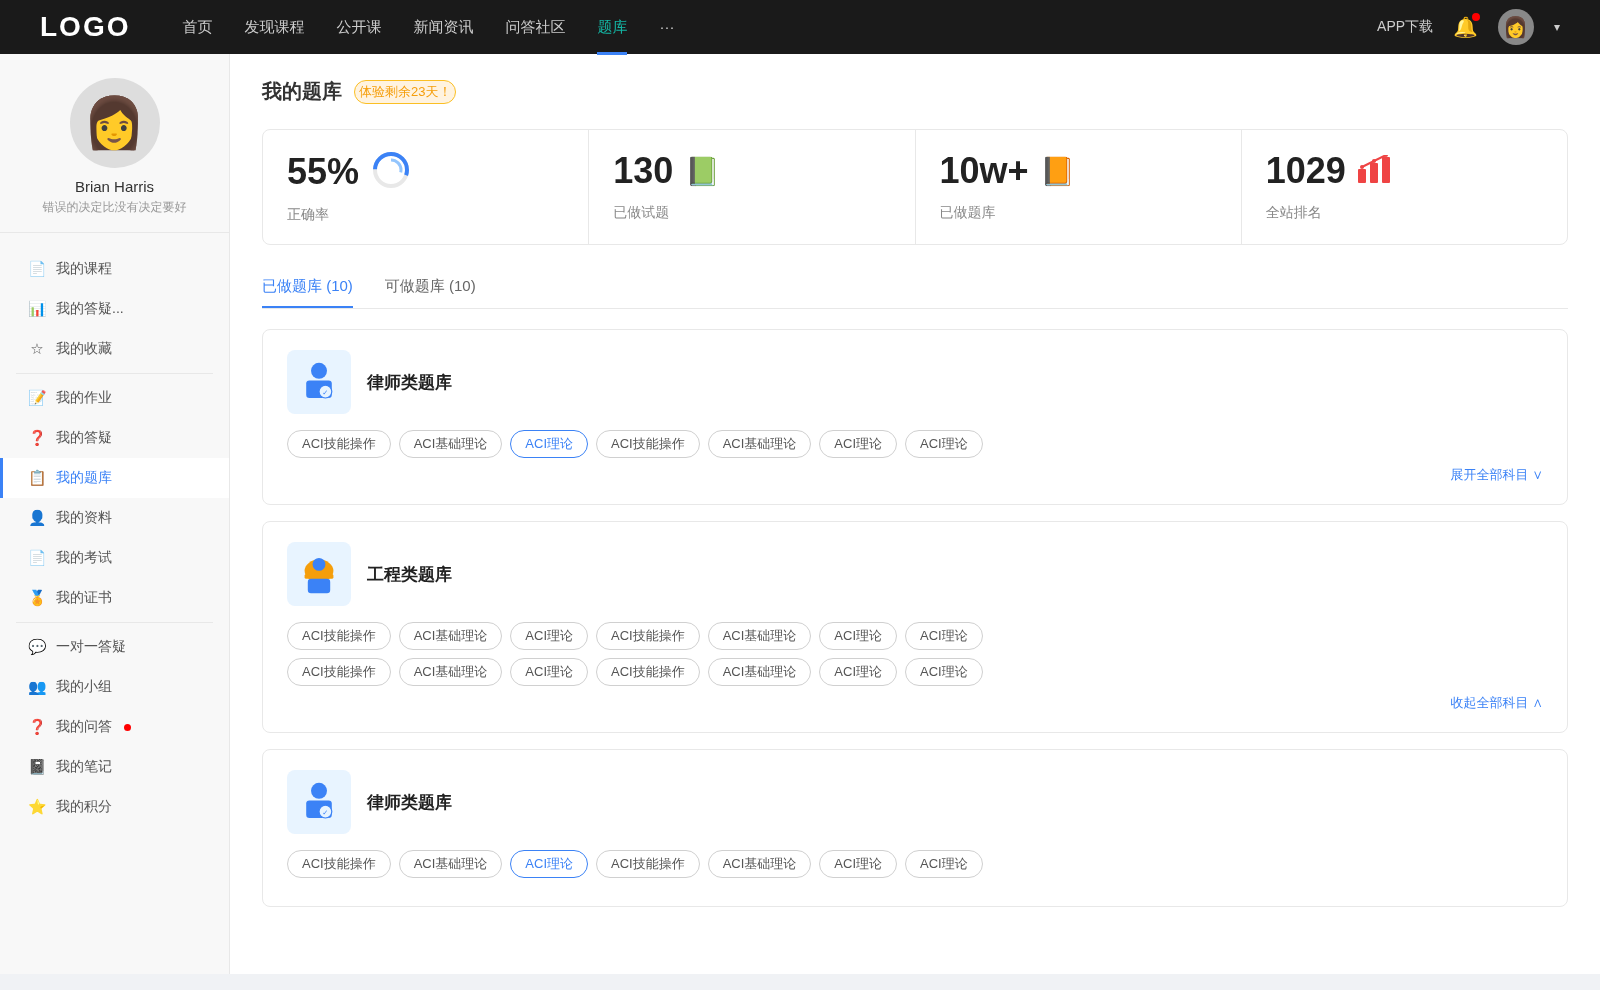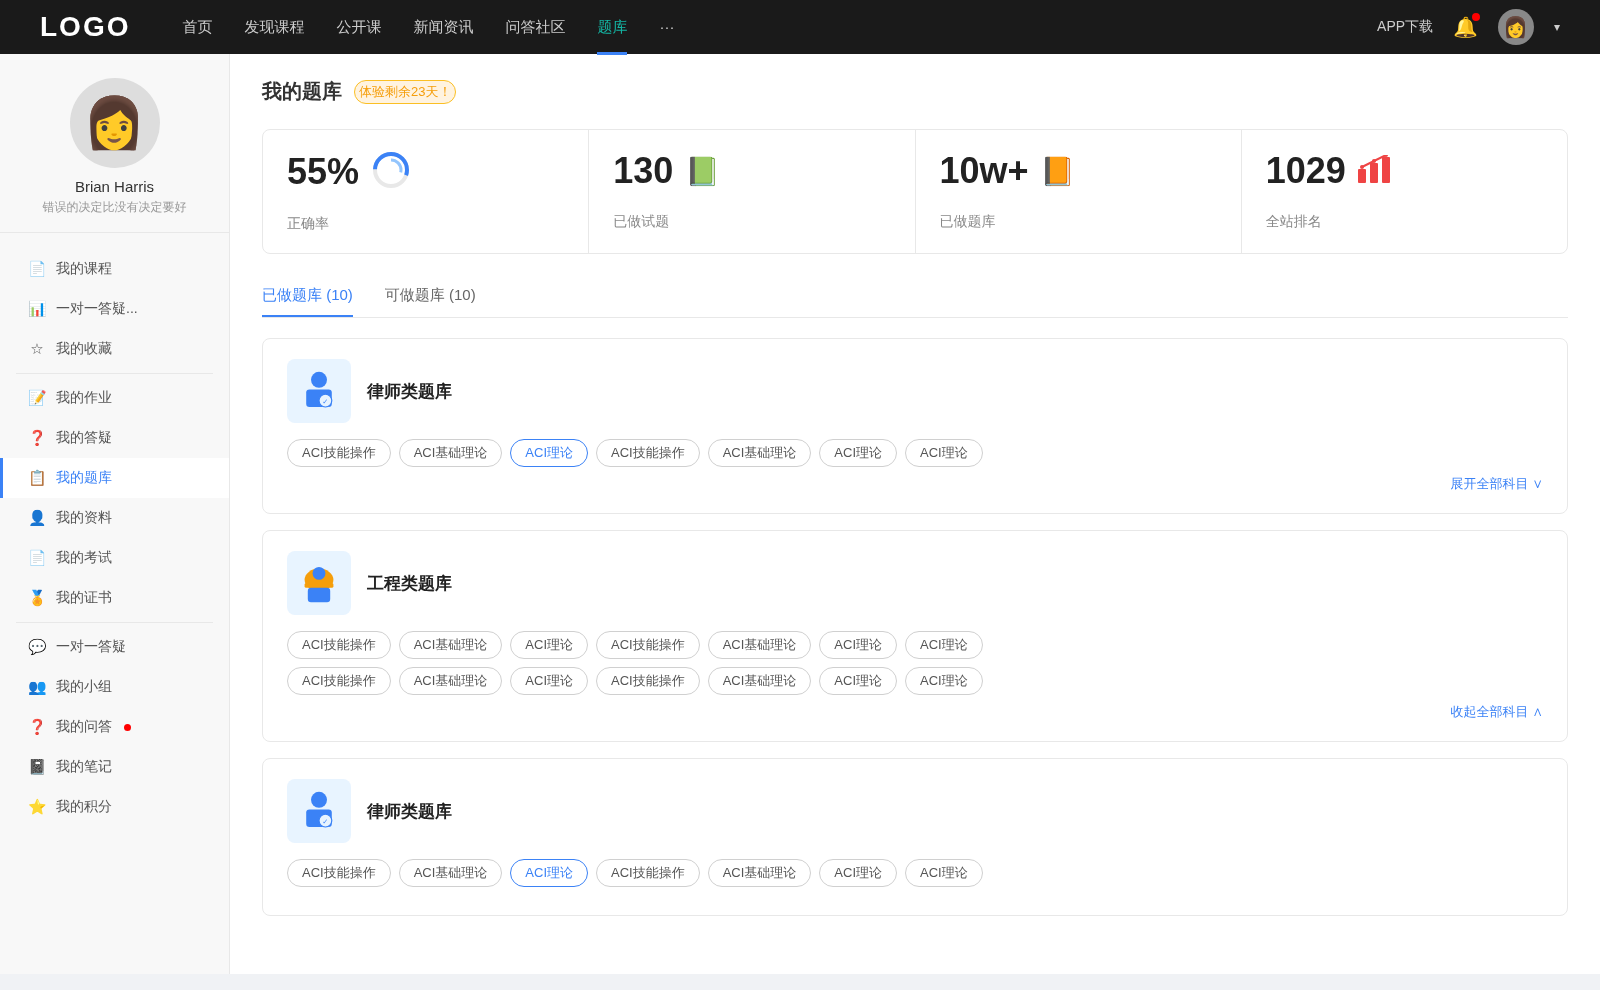--- a/index.html
+++ b/index.html
@@ -210,21 +210,21 @@
       gap: 12px;
     }
     .stat-value {
       font-size: 36px;
       font-weight: 700;
       color: #222;
     }
     .stat-label {
       font-size: 14px;
       color: #888;
-      margin-top: 17px;
+      margin-top: 8px;
     }
 
     
     .tab-bar {
       display: flex;
       gap: 32px;
       border-bottom: 1px solid #e8e8e8;
       margin-bottom: 20px;
     }
     .tab-item {
@@ -338,21 +338,21 @@
       <div class="profile-name">Brian Harris</div>
       <div class="profile-motto">错误的决定比没有决定要好</div>
     </div>
     <ul class="sidebar-menu">
       <li class="sidebar-item">
         <span class="si-icon">📄</span>
         <span>我的课程</span>
       </li>
       <li class="sidebar-item">
         <span class="si-icon">📊</span>
-        <span>一对一答疑...</span>
+        <span>我的答疑...</span>
       </li>
       <li class="sidebar-item">
         <span class="si-icon">☆</span>
         <span>我的收藏</span>
       </li>
       <hr class="sidebar-divider">
       <li class="sidebar-item">
         <span class="si-icon">📝</span>
         <span>我的作业</span>
       </li>

